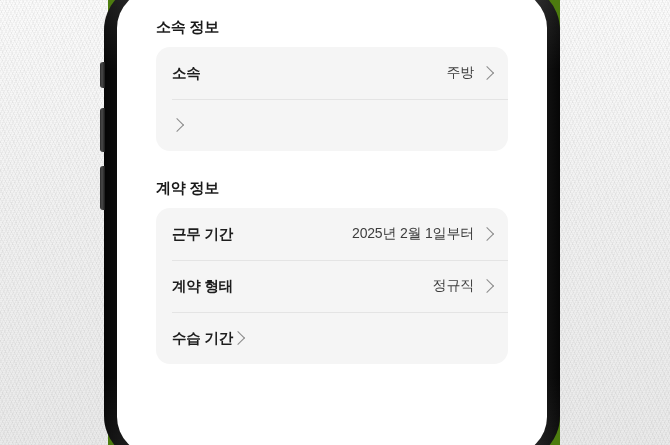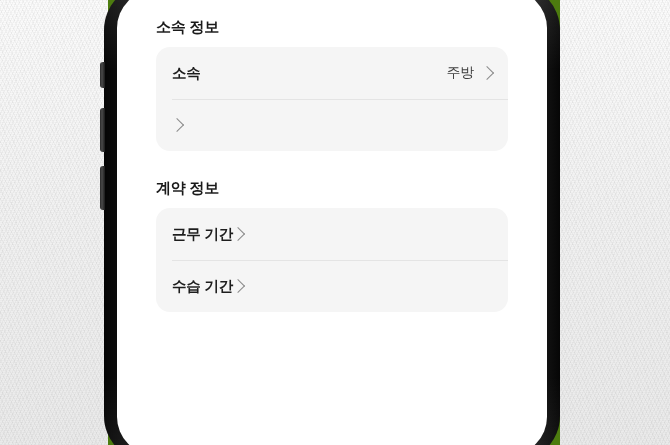--- a/index.html
+++ b/index.html
@@ -196,20 +196,26 @@
           </div>
           <div class="row">
             <span class="chevron"></span>
           </div>
         </div>
 
         <div class="section-header second">계약 정보</div>
         <div class="card">
           <div class="row">
             <span class="row-label">근무 기간</span>
+            <span class="row-value">2025년 2월 1일부터</span>
+            <span class="chevron"></span>
+          </div>
+          <div class="row">
+            <span class="row-label">계약 형태</span>
+            <span class="row-value">정규직</span>
             <span class="chevron"></span>
           </div>
           <div class="row">
             <span class="row-label">수습 기간</span>
             <span class="chevron"></span>
           </div>
         </div>
 
         <div class="bottom-spacer"></div>
       </div>

